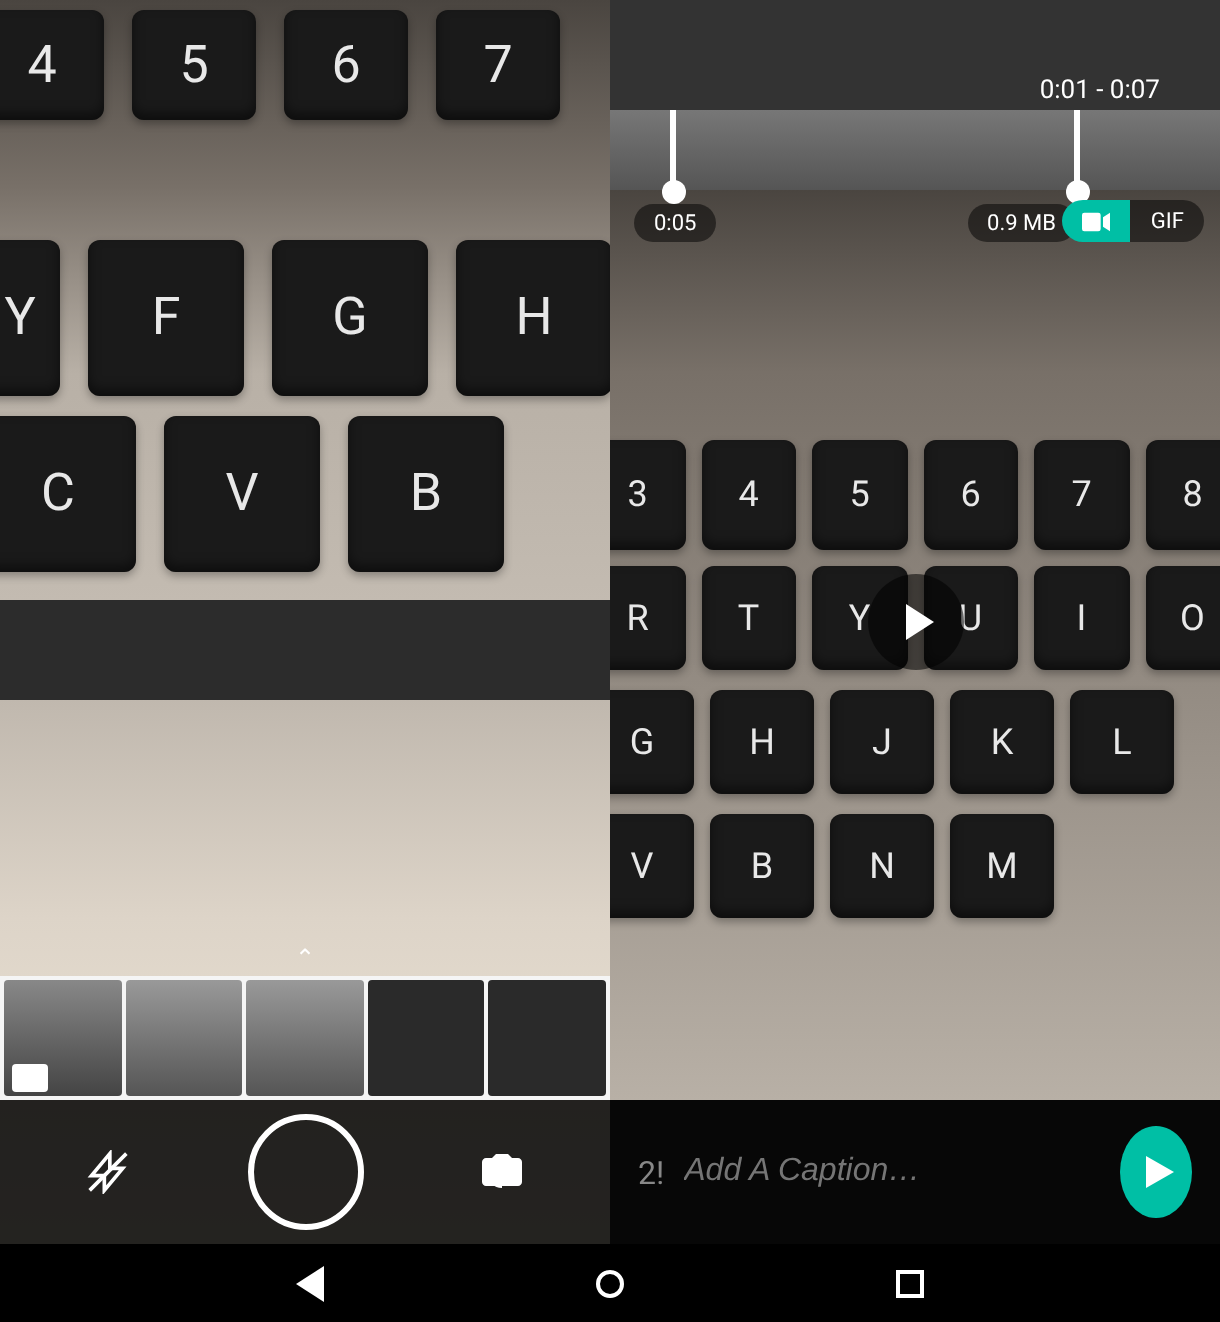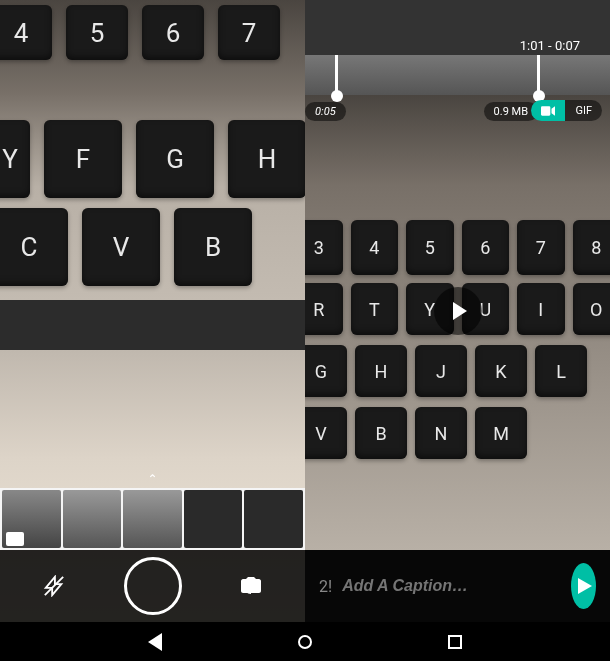--- a/index.html
+++ b/index.html
@@ -25,31 +25,31 @@
     .flash-btn, .flip-btn { width: 32px; height: 32px; display: flex; align-items: center; justify-content: center; color: #fff; font-size: 20px; }
     .shutter { width: 58px; height: 58px; border: 3px solid #fff; border-radius: 50%; background: transparent; }
     .time-range { position: absolute; top: 38px; right: 30px; color: #fff; font-size: 13px; z-index: 10; }
     .scrubber { position: absolute; top: 55px; left: 0; right: 0; height: 40px; background: linear-gradient(180deg, #777 0%, #555 100%); z-index: 5; }
     .scrubber-handle { position: absolute; top: 0; width: 3px; height: 40px; background: #fff; }
     .scrubber-handle.h1 { left: 30px; }
     .scrubber-handle.h2 { right: 70px; }
     .scrubber-knob { position: absolute; top: 35px; width: 12px; height: 12px; border-radius: 50%; background: #fff; transform: translateX(-50%); }
     .preview-main { position: absolute; top: 95px; left: 0; right: 0; bottom: 72px; background: linear-gradient(180deg, #4a4540 0%, #787068 20%, #b8b0a6 100%); }
     .badge { position: absolute; padding: 3px 10px; border-radius: 12px; font-size: 11px; color: #fff; z-index: 8; }
-    .badge.dur { top: 102px; left: 0; background: rgba(0,0,0,0.5); font-style: italic; }
+    .badge.dur { top: 102px; left: 12px; background: rgba(0,0,0,0.5); }
     .badge.size { top: 102px; right: 72px; background: rgba(0,0,0,0.5); }
     .toggle-group { position: absolute; top: 100px; right: 8px; display: flex; z-index: 8; border-radius: 12px; overflow: hidden; }
     .toggle { padding: 4px 10px; font-size: 11px; color: #fff; display: flex; align-items: center; }
     .toggle.active { background: #00bfa5; }
     .toggle.inactive { background: rgba(0,0,0,0.5); }
     .play-btn { position: absolute; top: 50%; left: 50%; transform: translate(-50%, -50%); width: 48px; height: 48px; background: rgba(0,0,0,0.55); border-radius: 50%; display: flex; align-items: center; justify-content: center; z-index: 8; }
     .play-btn::after { content: ""; border-left: 14px solid #fff; border-top: 9px solid transparent; border-bottom: 9px solid transparent; margin-left: 4px; }
     .caption-bar { position: absolute; bottom: 0; left: 0; right: 0; height: 72px; background: rgba(0,0,0,0.85); display: flex; align-items: center; padding: 0 14px; gap: 10px; }
     .emoji-hint { color: #888; font-size: 16px; }
-    .caption-input { flex: 1; background: transparent; border: none; color: #888; font-size: 16px; font-style: italic; outline: none; font-weight: bold; }
+    .caption-input { flex: 1; background: transparent; border: none; color: #888; font-size: 16px; font-style: italic; outline: none; }
     .send-btn { width: 46px; height: 46px; background: #00bfa5; border-radius: 50%; display: flex; align-items: center; justify-content: center; }
     .send-btn::after { content: ""; border-left: 14px solid #fff; border-top: 8px solid transparent; border-bottom: 8px solid transparent; margin-left: 3px; }
     .navbar { position: absolute; bottom: 0; left: 0; right: 0; height: 39px; background: #000; display: flex; align-items: center; justify-content: space-around; padding: 0 80px; }
     .nav-btn { width: 20px; height: 20px; display: flex; align-items: center; justify-content: center; }
     .nav-back { width: 0; height: 0; border-right: 14px solid #fff; border-top: 9px solid transparent; border-bottom: 9px solid transparent; }
     .nav-home { width: 14px; height: 14px; border: 2px solid #fff; border-radius: 50%; }
     .nav-recent { width: 14px; height: 14px; border: 2px solid #fff; }
     .right-pane .key-row { gap: 8px; }
     .right-pane .key { width: 52px; height: 52px; font-size: 18px; }
     .right-pane .key-row.r1 { top: 125px; }
@@ -103,21 +103,21 @@
       <div class="flip-btn">
         <svg width="24" height="24" viewBox="0 0 24 24" fill="#fff">
             <path d="M20 5h-3l-2-2H9L7 5H4c-1 0-2 1-2 2v10c0 1 1 2 2 2h16c1 0 2-1 2-2V7c0-1-1-2-2-2zm-8 13c-3 0-5-2-5-5h2l-3-3-3 3h2c0 4 3 7 7 7v-2zm5-5c0-4-3-7-7-7v2c3 0 5 2 5 5h-2l3 3 3-3h-2z"></path>
           </svg>
       </div>
 
     </div>
   </div>
 
   <div class="pane right-pane">
-    <div class="time-range">1:01 - 0:07</div>
+    <div class="time-range">0:01 - 0:07</div>
     <div class="scrubber">
       <div class="scrubber-handle h1">
           <div class="scrubber-knob" style="left:50%"></div>
         </div>
       <div class="scrubber-handle h2">
           <div class="scrubber-knob" style="left:50%"></div>
         </div>
     </div>
     <span class="badge dur">0:05</span>
     <span class="badge size">0.9 MB</span>

